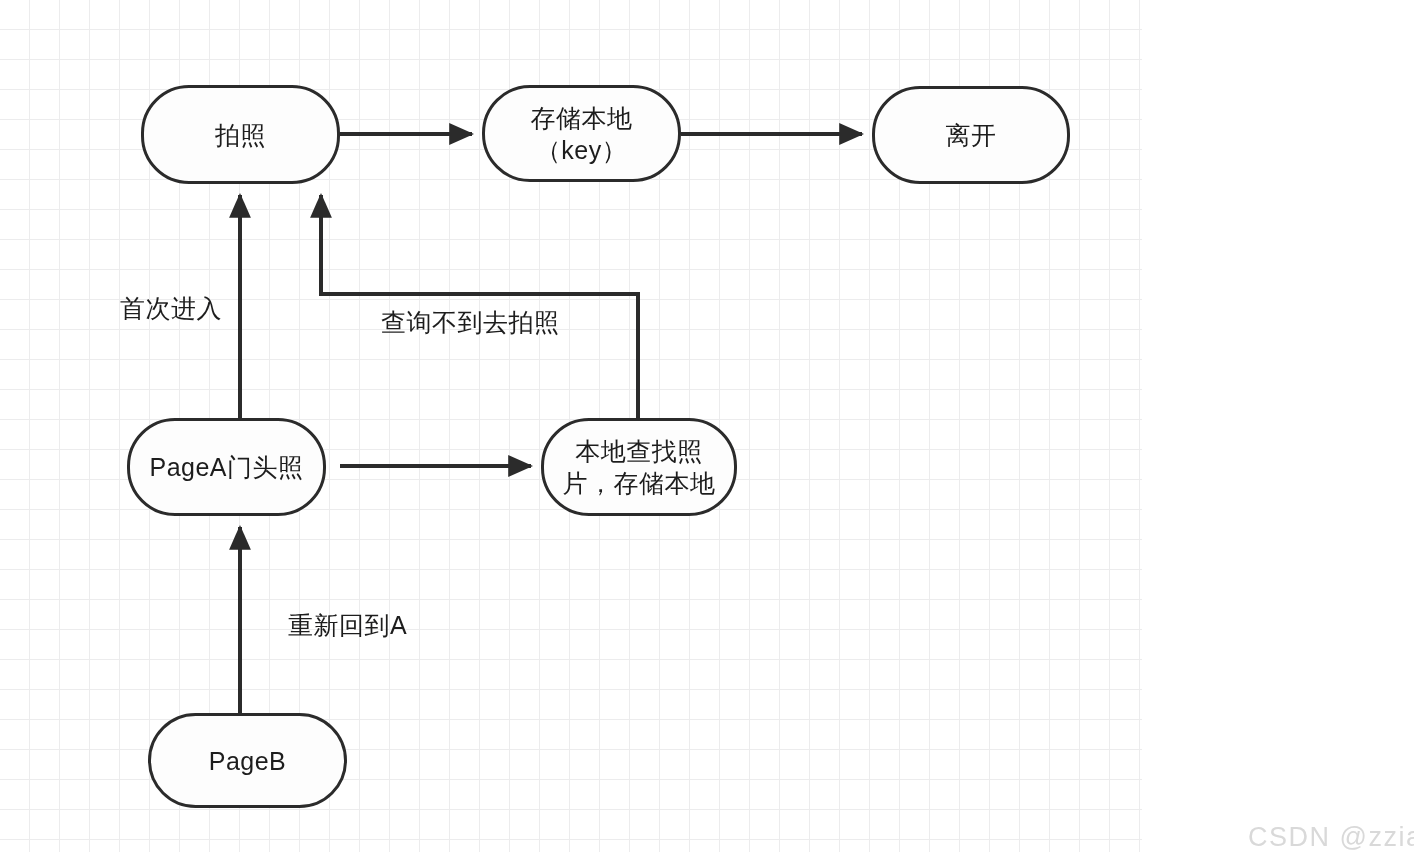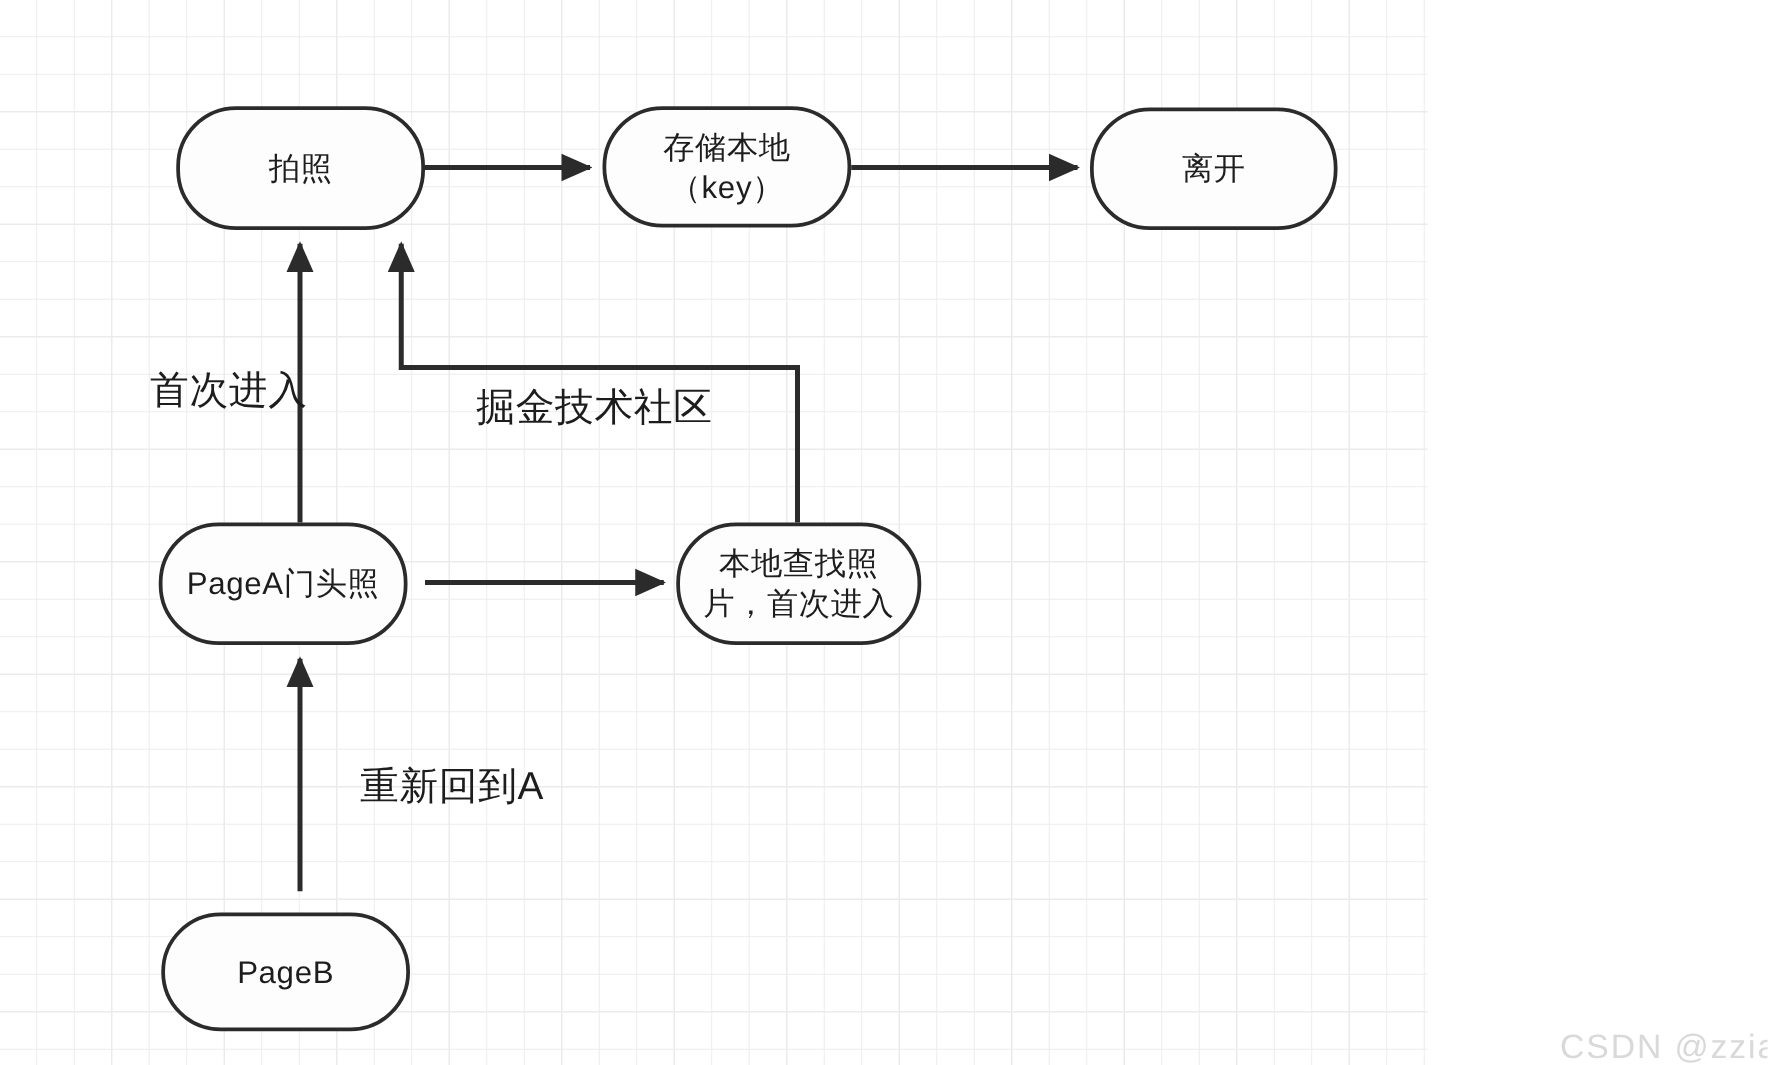--- a/index.html
+++ b/index.html
@@ -55,21 +55,21 @@
     color: #1d1d1d;
     font-size: 25px;
     line-height: 1.28;
     letter-spacing: 0.5px;
     white-space: pre-line;
   }
 
   .edge-label {
     position: absolute;
     color: #1d1d1d;
-    font-size: 31px;
+    font-size: 25px;
     line-height: 1.2;
     letter-spacing: 0.5px;
     white-space: nowrap;
   }
 
   .watermark {
     position: absolute;
     white-space: nowrap;
     pointer-events: none;
   }
@@ -112,26 +112,26 @@
   <div class="node" style="left:141px; top:85px; width:199px; height:99px;">拍照</div>
 
   <div class="node" style="left:872px; top:86px; width:198px; height:98px;">离开</div>
 
   <div class="node" style="left:482px; top:85px; width:199px; height:97px;">存储本地
 （key）</div>
 
   <div class="node" style="left:127px; top:418px; width:199px; height:98px;">PageA门头照</div>
 
   <div class="node" style="left:541px; top:418px; width:196px; height:98px;">本地查找照
-片，首次进入</div>
+片，存储本地</div>
 
-  <div class="node" style="left:129px; top:713px; width:199px; height:95px;margin-top:17px;">PageB</div>
+  <div class="node" style="left:148px; top:713px; width:199px; height:95px;">PageB</div>
 
   <div class="edge-label" style="left:120px; top:293px;">首次进入</div>
 
-  <div class="edge-label" style="left:381px; top:307px;">掘金技术社区</div>
+  <div class="edge-label" style="left:381px; top:307px;">查询不到去拍照</div>
 
   <div class="edge-label" style="left:288px; top:610px;">重新回到A</div>
 
   <div class="watermark wm-secondary" style="left:1248px; top:822px;">CSDN @zzialx</div>
 
 
 </div>
 
 </body></html>

